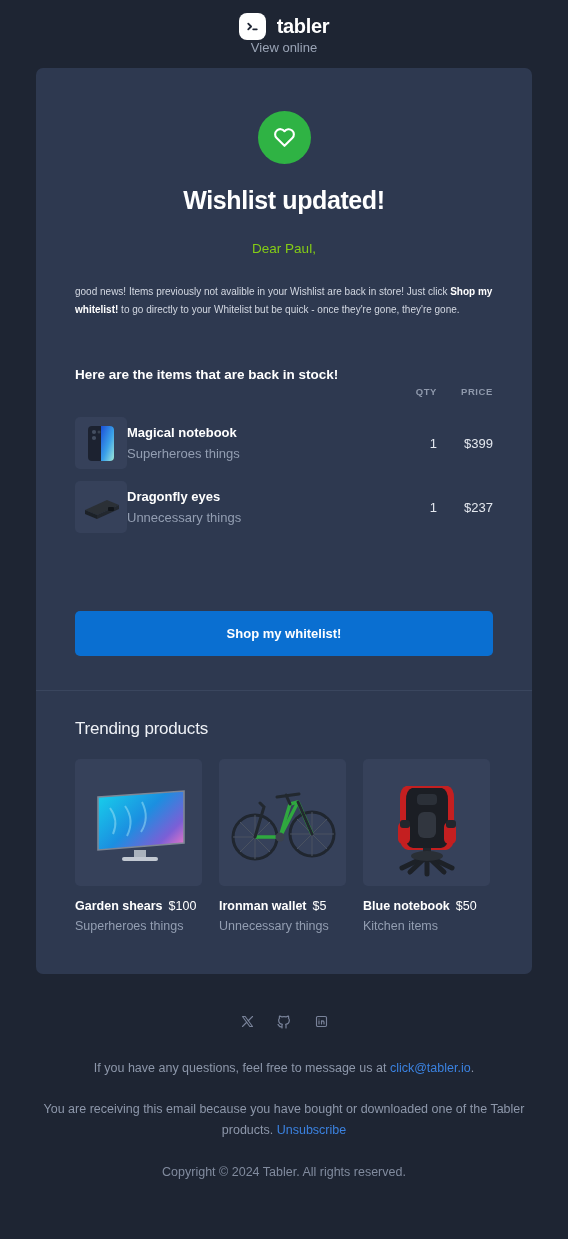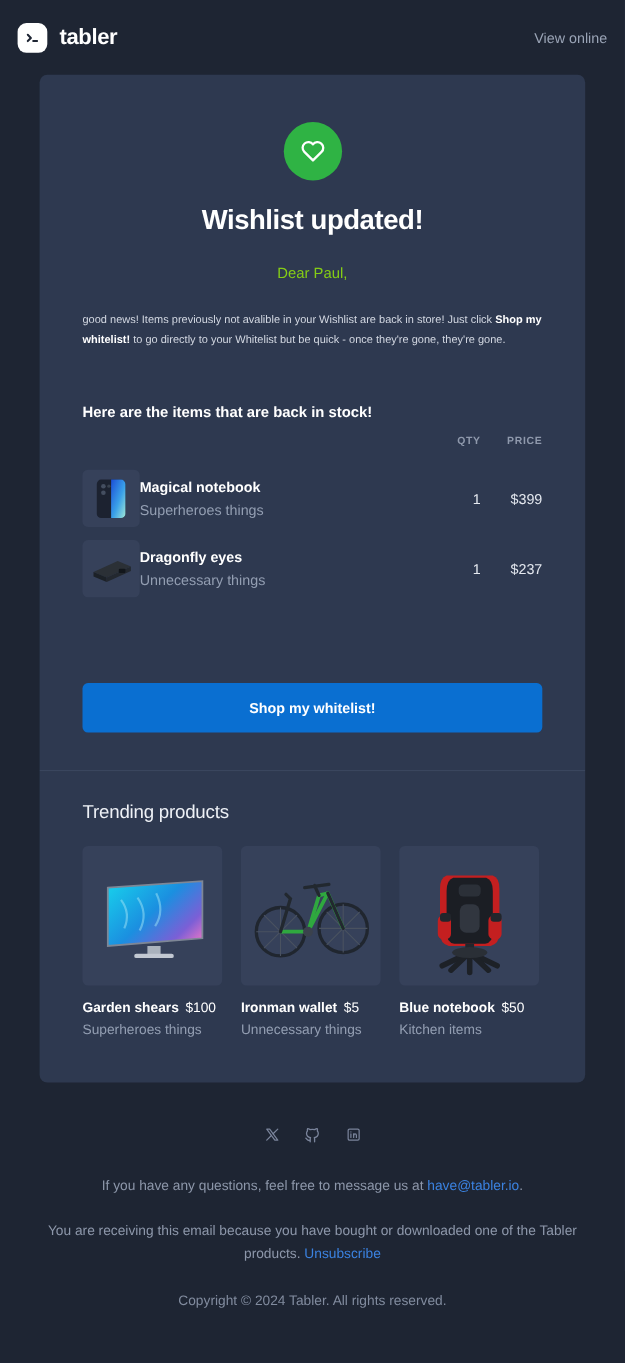--- a/index.html
+++ b/index.html
@@ -18,21 +18,22 @@
     min-height: 1239px;
     padding: 0;
   }
 
   
   .header {
     height: 68px;
     padding: 0 16px;
     display: flex;
     align-items: center;
-    justify-content: space-between;
+    justify-content: center;
+    flex-direction: column;
   }
   .brand {
     display: flex;
     align-items: center;
     gap: 11px;
     text-decoration: none;
   }
   .brand-mark {
     width: 27px;
     height: 27px;
@@ -107,21 +108,21 @@
     margin-top: 48px;
     color: #ffffff;
     font-size: 13.5px;
     font-weight: 700;
   }
 
   
   table.items {
     width: 100%;
     border-collapse: collapse;
-    margin-top: 14px;
+    margin-top: 4px;
   }
   table.items th {
     color: #8f99ac;
     font-size: 9.5px;
     font-weight: 700;
     letter-spacing: 0.6px;
     text-transform: uppercase;
     padding-bottom: 14px;
     text-align: right;
   }
@@ -472,21 +473,21 @@
         <svg width="15" height="15" viewBox="0 0 24 24" fill="none" stroke="#79839a" stroke-width="1.8" stroke-linecap="round" stroke-linejoin="round">
           <rect x="4" y="4" width="16" height="16" rx="2"></rect>
           <path d="M8 11l0 5"></path>
           <path d="M8 8l0 .01"></path>
           <path d="M12 16l0 -5"></path>
           <path d="M16 16v-3a2 2 0 0 0 -4 0"></path>
         </svg>
       </a>
     </div>
 
-    <p class="foot-line"><span>If you have any questions, feel free to message us at </span><a class="foot-link" href="#">have@tabler.io</a><span>.</span></p>
+    <p class="foot-line"><span>If you have any questions, feel free to message us at </span><a class="foot-link" href="#">click@tabler.io</a><span>.</span></p>
 
     <p class="foot-line"><span>You are receiving this email because you have bought or downloaded one of the Tabler products. </span><a class="foot-link" href="#">Unsubscribe</a></p>
 
     <p class="foot-line copyright">Copyright © 2024 Tabler. All rights reserved.</p>
 
   </div>
 
 </div>
 
 </body></html>

